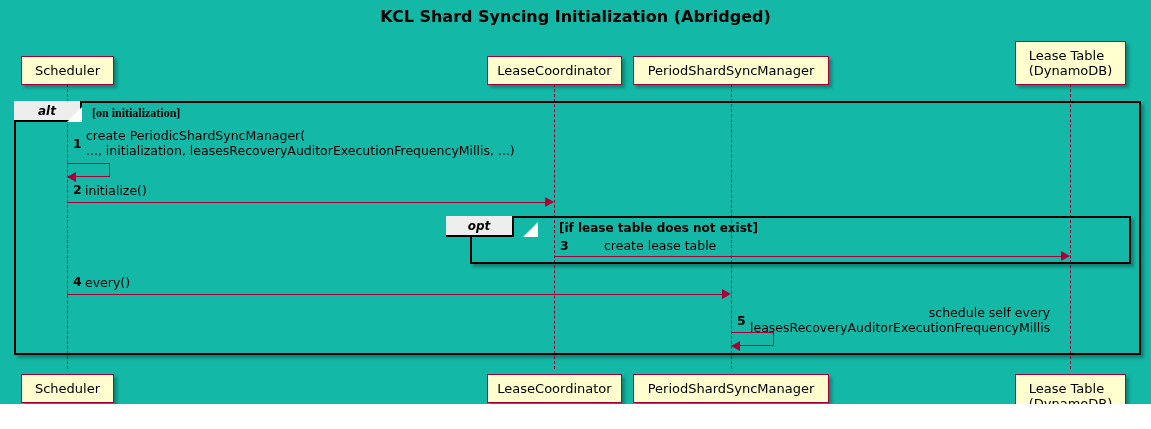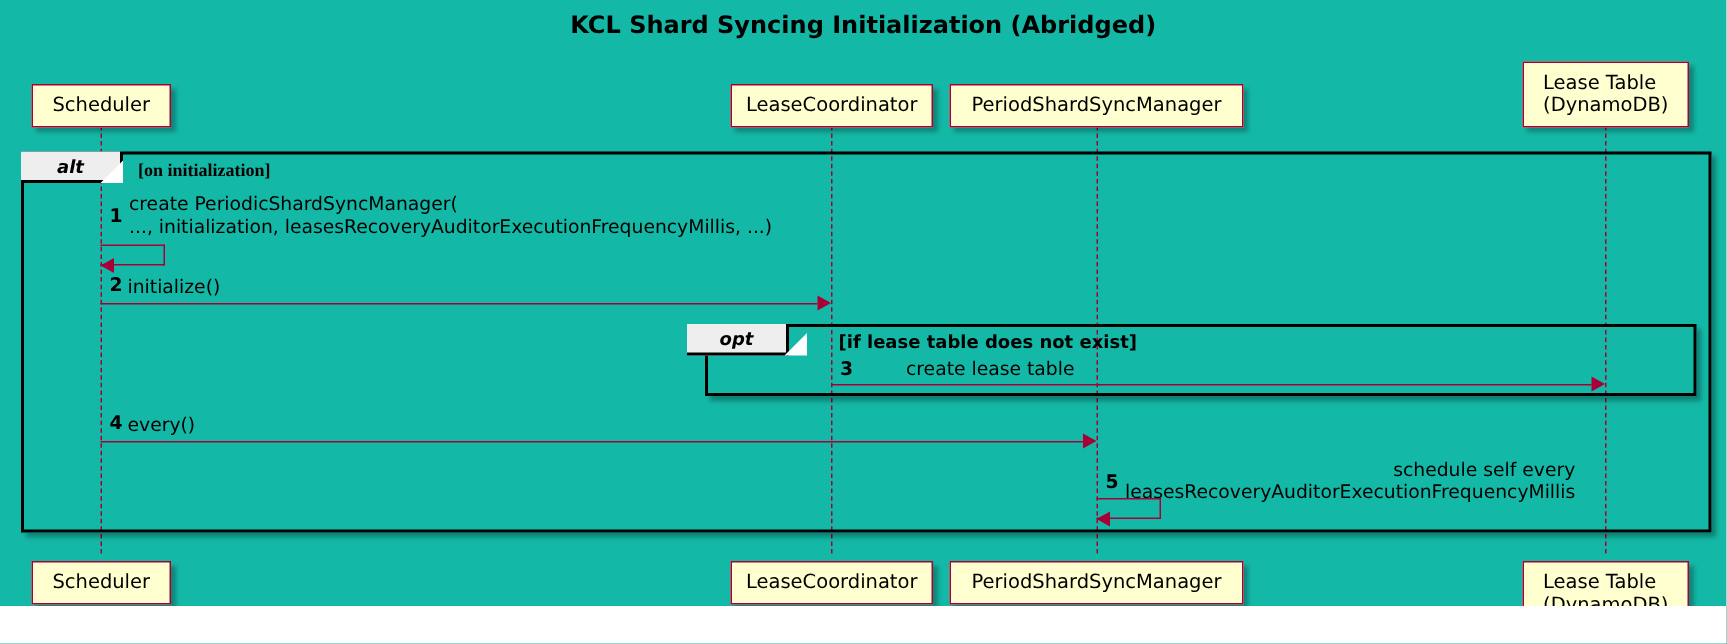--- a/index.html
+++ b/index.html
@@ -158,21 +158,21 @@
   <div class="lifeline" style="left:554px; top:84px; height:285px;"></div>
   <div class="lifeline" style="left:731px; top:84px; height:285px;"></div>
   <div class="lifeline" style="left:1070px; top:84px; height:285px;"></div>
 
   <div class="frame" style="left:14px; top:101px; width:1127px; height:254px;"></div>
   <div class="frame-label" style="left:14px; top:101px; width:68px; height:21px;">alt</div>
   <div class="frame-label-corner" style="left:67px; top:107px;"></div>
   <div class="frame-cond" style="left:92px; top:106px;font-family:Liberation Serif, serif;">[on initialization]</div>
 
   <div class="frame" style="left:470px; top:216px; width:661px; height:48px;"></div>
-  <div class="frame-label" style="left:458px; top:216px; width:68px; height:21px;">opt</div>
+  <div class="frame-label" style="left:446px; top:216px; width:68px; height:21px;">opt</div>
   <div class="frame-label-corner" style="left:523px; top:222px;"></div>
   <div class="frame-cond" style="left:559px; top:221px;">[if lease table does not exist]</div>
 
   <div class="msg-num" style="left:73px; top:136px;">1</div>
   <div class="msg-text" style="left:86px; top:128px;">create PeriodicShardSyncManager(
    ..., initialization, leasesRecoveryAuditorExecutionFrequencyMillis, ...)</div>
   <div class="self-call" style="left:67px; top:163px; width:43px; height:14px;"></div>
   <div class="arrow-left" style="left:67px; top:172px;"></div>
 
   <div class="msg-num" style="left:73px; top:182px;">2</div>

